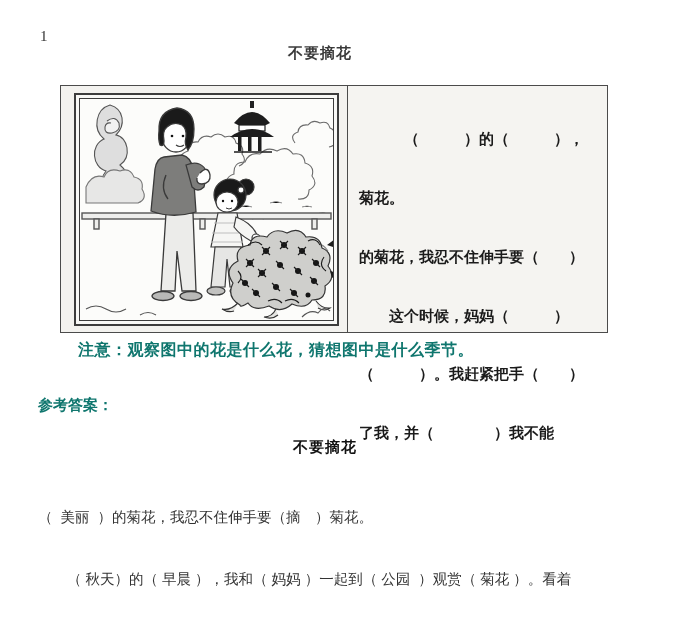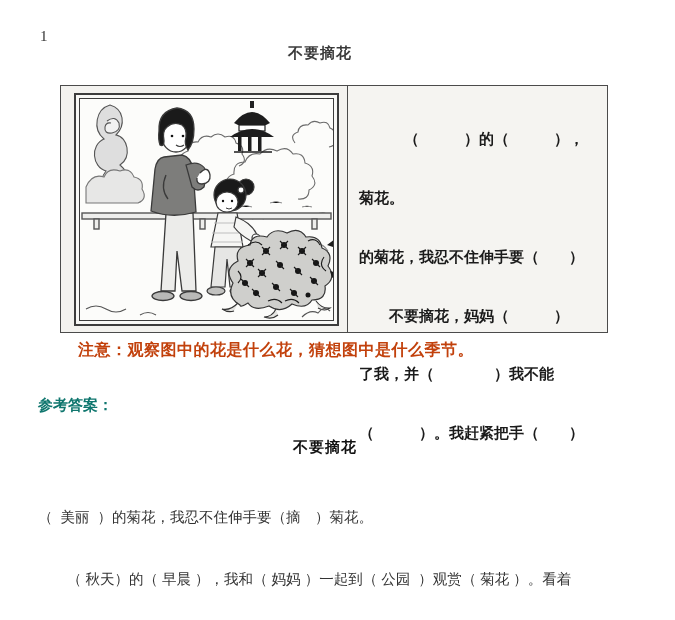--- a/index.html
+++ b/index.html
@@ -28,21 +28,21 @@
   .pic-inner{border:1px solid #3c3c3c;height:100%;box-sizing:border-box;background:#fbfbf9;overflow:hidden;}
   .pic-inner svg{display:block;width:100%;height:100%;}
   .text-cell{
     flex:1;padding:5px 8px 0 11px;
     font-family:"Liberation Serif",serif;font-weight:bold;
     font-size:15px;line-height:19.6px;color:#1b1b1b;white-space:pre;
   }
   .note{
     position:absolute;left:78px;top:340px;
     font-family:Liberation Mono, monospace;font-weight:bold;
-    font-size:16px;color:#c2410c;letter-spacing:0.5px;
+    font-size:16px;color:#0f766e;letter-spacing:0.5px;
   }
   .answer-label{
     position:absolute;left:38px;top:396px;
     font-size:15px;font-weight:bold;color:#0f766e;
   }
   .answer-title{
     position:absolute;left:0;top:438px;width:650px;text-align:center;
     font-size:15px;font-weight:bold;color:#111;letter-spacing:1px;
   }
   .answers{
@@ -158,23 +158,23 @@
             <path d="M6,214 q10,-6 20,0 t20,0 M60,220 q8,-5 16,0 M222,222 q8,-8 16,-4 q6,-8 12,-2"></path>
           </g>
         </svg>
       </div>
     </div>
   </div>
   <div class="text-cell">
     <div class="fill-line">　　　（　　　）的（　　　），</div>
     <div class="fill-line">菊花。</div>
     <div class="fill-line">的菊花，我忍不住伸手要（　　）</div>
-    <div class="fill-line">　　不要摘花，妈妈（　　　）</div>
+    <div class="fill-line">　　这个时候，妈妈（　　　）</div>
+    <div class="fill-line">（　　　）。我赶紧把手（　　）</div>
     <div class="fill-line">了我，并（　　　　）我不能</div>
-    <div class="fill-line">（　　　）。我赶紧把手（　　）</div>
     
     
   </div>
 </div>
 
 <div class="note">注意：观察图中的花是什么花，猜想图中是什么季节。</div>
 
 <div class="answer-label">参考答案：</div>
 <div class="answer-title">不要摘花</div>
 

